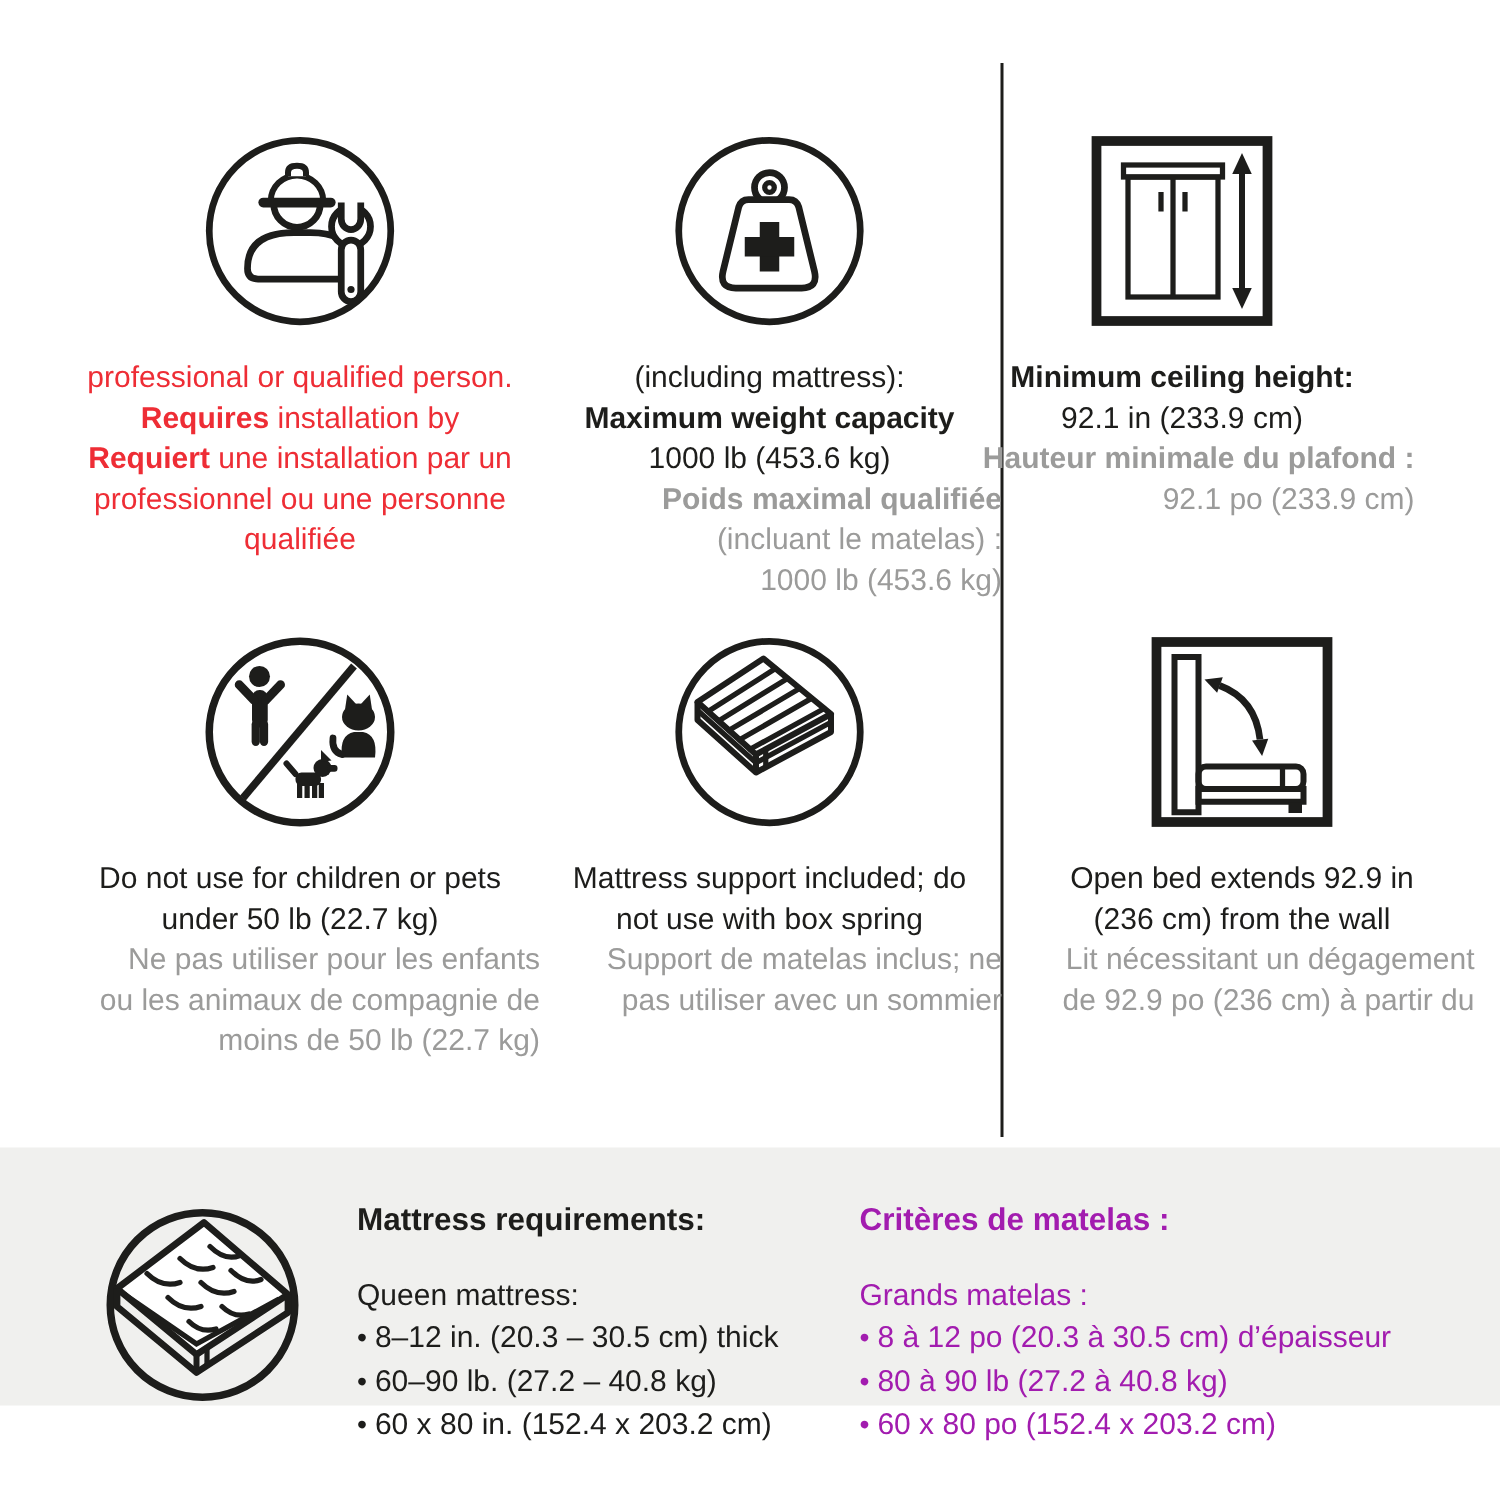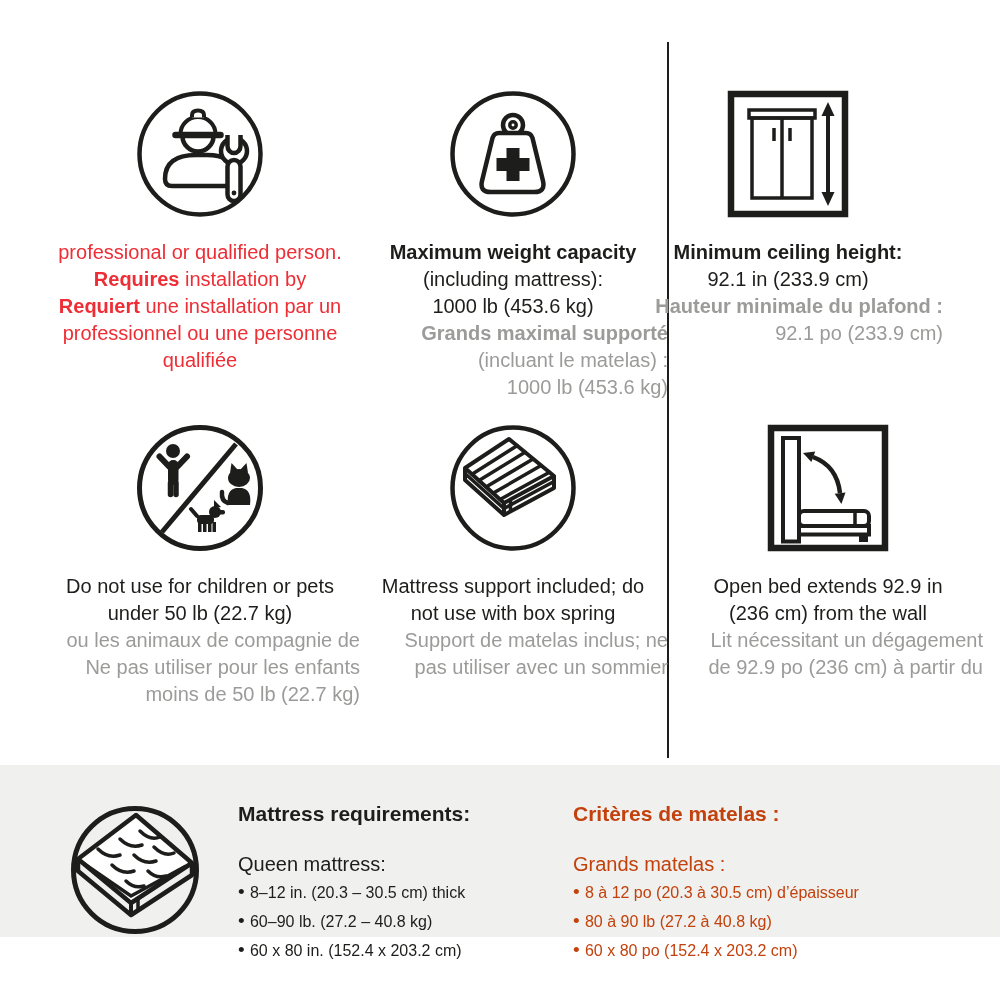--- a/index.html
+++ b/index.html
@@ -13,24 +13,24 @@
   .bold { font-weight:bold; }
   .red { color:#EE2D35; }
   .fr { color:#9B9B9A;text-align:right; }
 
   #divider { position:absolute; left:667px; top:42px; width:2px; height:716px; background:#1D1D1B; }
 
   #bottom { position:absolute; left:0; top:765px; width:1000px; height:172px; background:#F0F0EE; }
   #bottom .micon { position:absolute; left:68px; top:38px; }
   .col { position:absolute; top:37px; }
   .col-en { left:238px; width:330px; color:#1D1D1B; }
-  .col-fr { left:573px; width:420px; color:#c2410c; }
+  .col-fr { left:573px; width:420px; color:#a21caf; }
   .col .heading { font-size:21px; font-weight:bold; line-height:24px; margin-bottom:24px; }
   .col .sub { font-size:20px; line-height:28px; }
-  .col .li { font-size:16px; line-height:28px; }
+  .col .li { font-size:20px; line-height:28px; }
   .col .li::before { content:"• "; font-size:19px; }
 
   svg { display:block; }
   .s { stroke:#1D1D1B; fill:none; }
   .f { fill:#1D1D1B; stroke:none; }
   .wf { fill:#ffffff; stroke:#1D1D1B; }
 </style>
 </head>
 <body>
 
@@ -68,24 +68,24 @@
       <svg width="130" height="130" viewBox="0 0 130 130">
         <circle class="s" cx="65" cy="65" r="60.5" stroke-width="4.5"></circle>
         <circle class="wf" cx="65" cy="36" r="10" stroke-width="4.5"></circle>
         <circle class="wf" cx="65" cy="36" r="3.2" stroke-width="3.5"></circle>
         <path class="wf" d="M52,44 h26 q5,0 6.5,5 l10.5,43 q2.5,11 -8.5,11 h-44 q-11,0 -8.5,-11 l10.5,-43 q1.5,-5 6.5,-5 z" stroke-width="4.5" stroke-linejoin="round"></path>
         <rect class="f" x="58.5" y="59" width="13" height="33"></rect>
         <rect class="f" x="48.5" y="69" width="33" height="13"></rect>
       </svg>
     </div>
     <p class="txt">
+      <span class="line">(including mattress):</span>
       <span class="line bold">Maximum weight capacity</span>
-      <span class="line">(including mattress):</span>
       <span class="line">1000 lb (453.6 kg)</span>
-      <span class="line bold fr">Grands maximal supporté</span>
+      <span class="line bold fr">Poids maximal qualifiée</span>
       <span class="line fr">(incluant le matelas) :</span>
       <span class="line fr">1000 lb (453.6 kg)</span>
     </p>
   </div>
 
   <div class="block" style="left:633px; top:88px; width:310px;">
     <div class="icon-wrap">
       <svg width="130" height="132" viewBox="0 0 130 132">
         <rect class="s" x="8" y="6" width="114" height="120" stroke-width="6.5"></rect>
         <rect class="s" x="26" y="22" width="66" height="8" stroke-width="3.5"></rect>
@@ -129,22 +129,22 @@
         <rect class="f" x="63" y="99" width="3.5" height="10"></rect>
         <rect class="f" x="68" y="99" width="3.5" height="10"></rect>
         <rect class="f" x="73" y="99" width="3.5" height="10"></rect>
         <rect class="f" x="77.5" y="99" width="3.5" height="10"></rect>
         <path class="s" d="M62,93 L56,86" stroke-width="4" stroke-linecap="round"></path>
       </svg>
     </div>
     <p class="txt">
       <span class="line">Do not use for children or pets</span>
       <span class="line">under 50 lb (22.7 kg)</span>
+      <span class="line fr">Ne pas utiliser pour les enfants</span>
       <span class="line fr">ou les animaux de compagnie de</span>
-      <span class="line fr">Ne pas utiliser pour les enfants</span>
       <span class="line fr">moins de 50 lb (22.7 kg)</span>
     </p>
   </div>
 
   <div class="block" style="left:358px; top:422px; width:310px;">
     <div class="icon-wrap">
       <svg width="130" height="130" viewBox="0 0 130 130">
         <circle class="s" cx="65" cy="65" r="60.5" stroke-width="4.5"></circle>
         <path class="wf" d="M61,16 L106,53 L56,80 L17,45 Z" stroke-width="4" stroke-linejoin="round"></path>
         <path class="s" d="M69,22.7 L24,51.3 M77,29.3 L31,57.6 M85,36 L38,63.9 M93,42.6 L45,70.2 M101.5,49.3 L52,76.5" stroke-width="3.5" stroke-linecap="round"></path>

